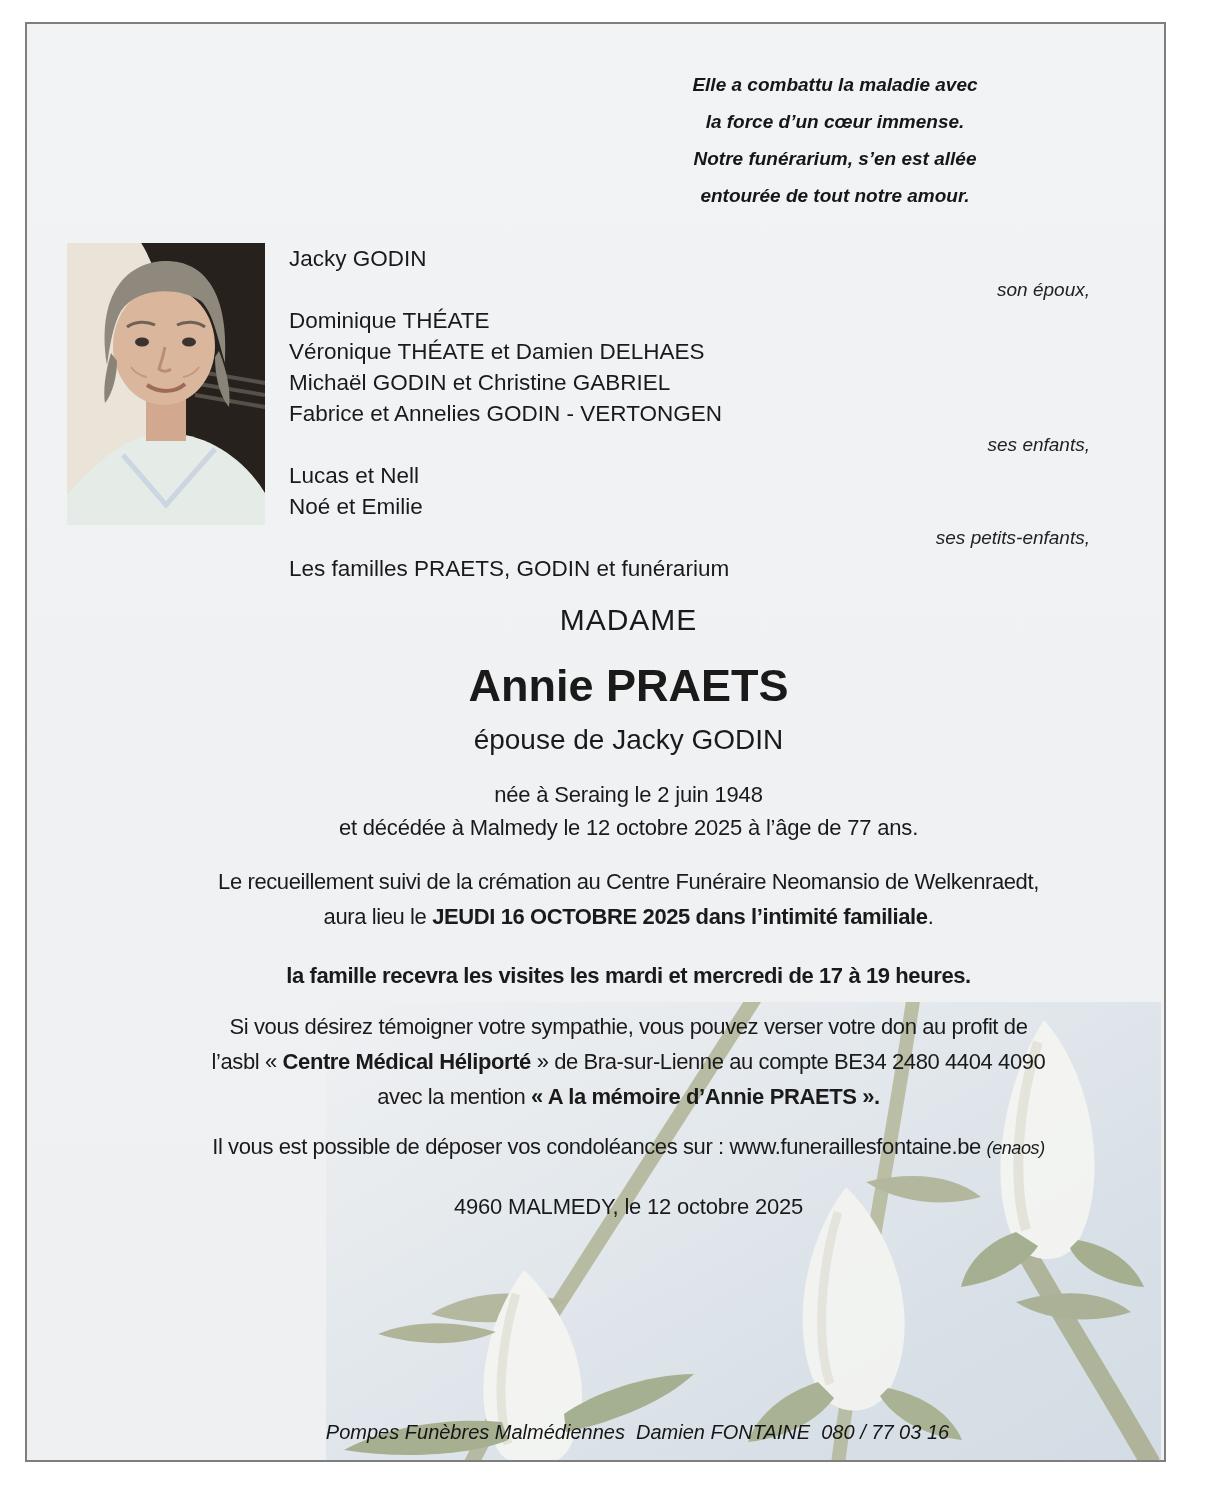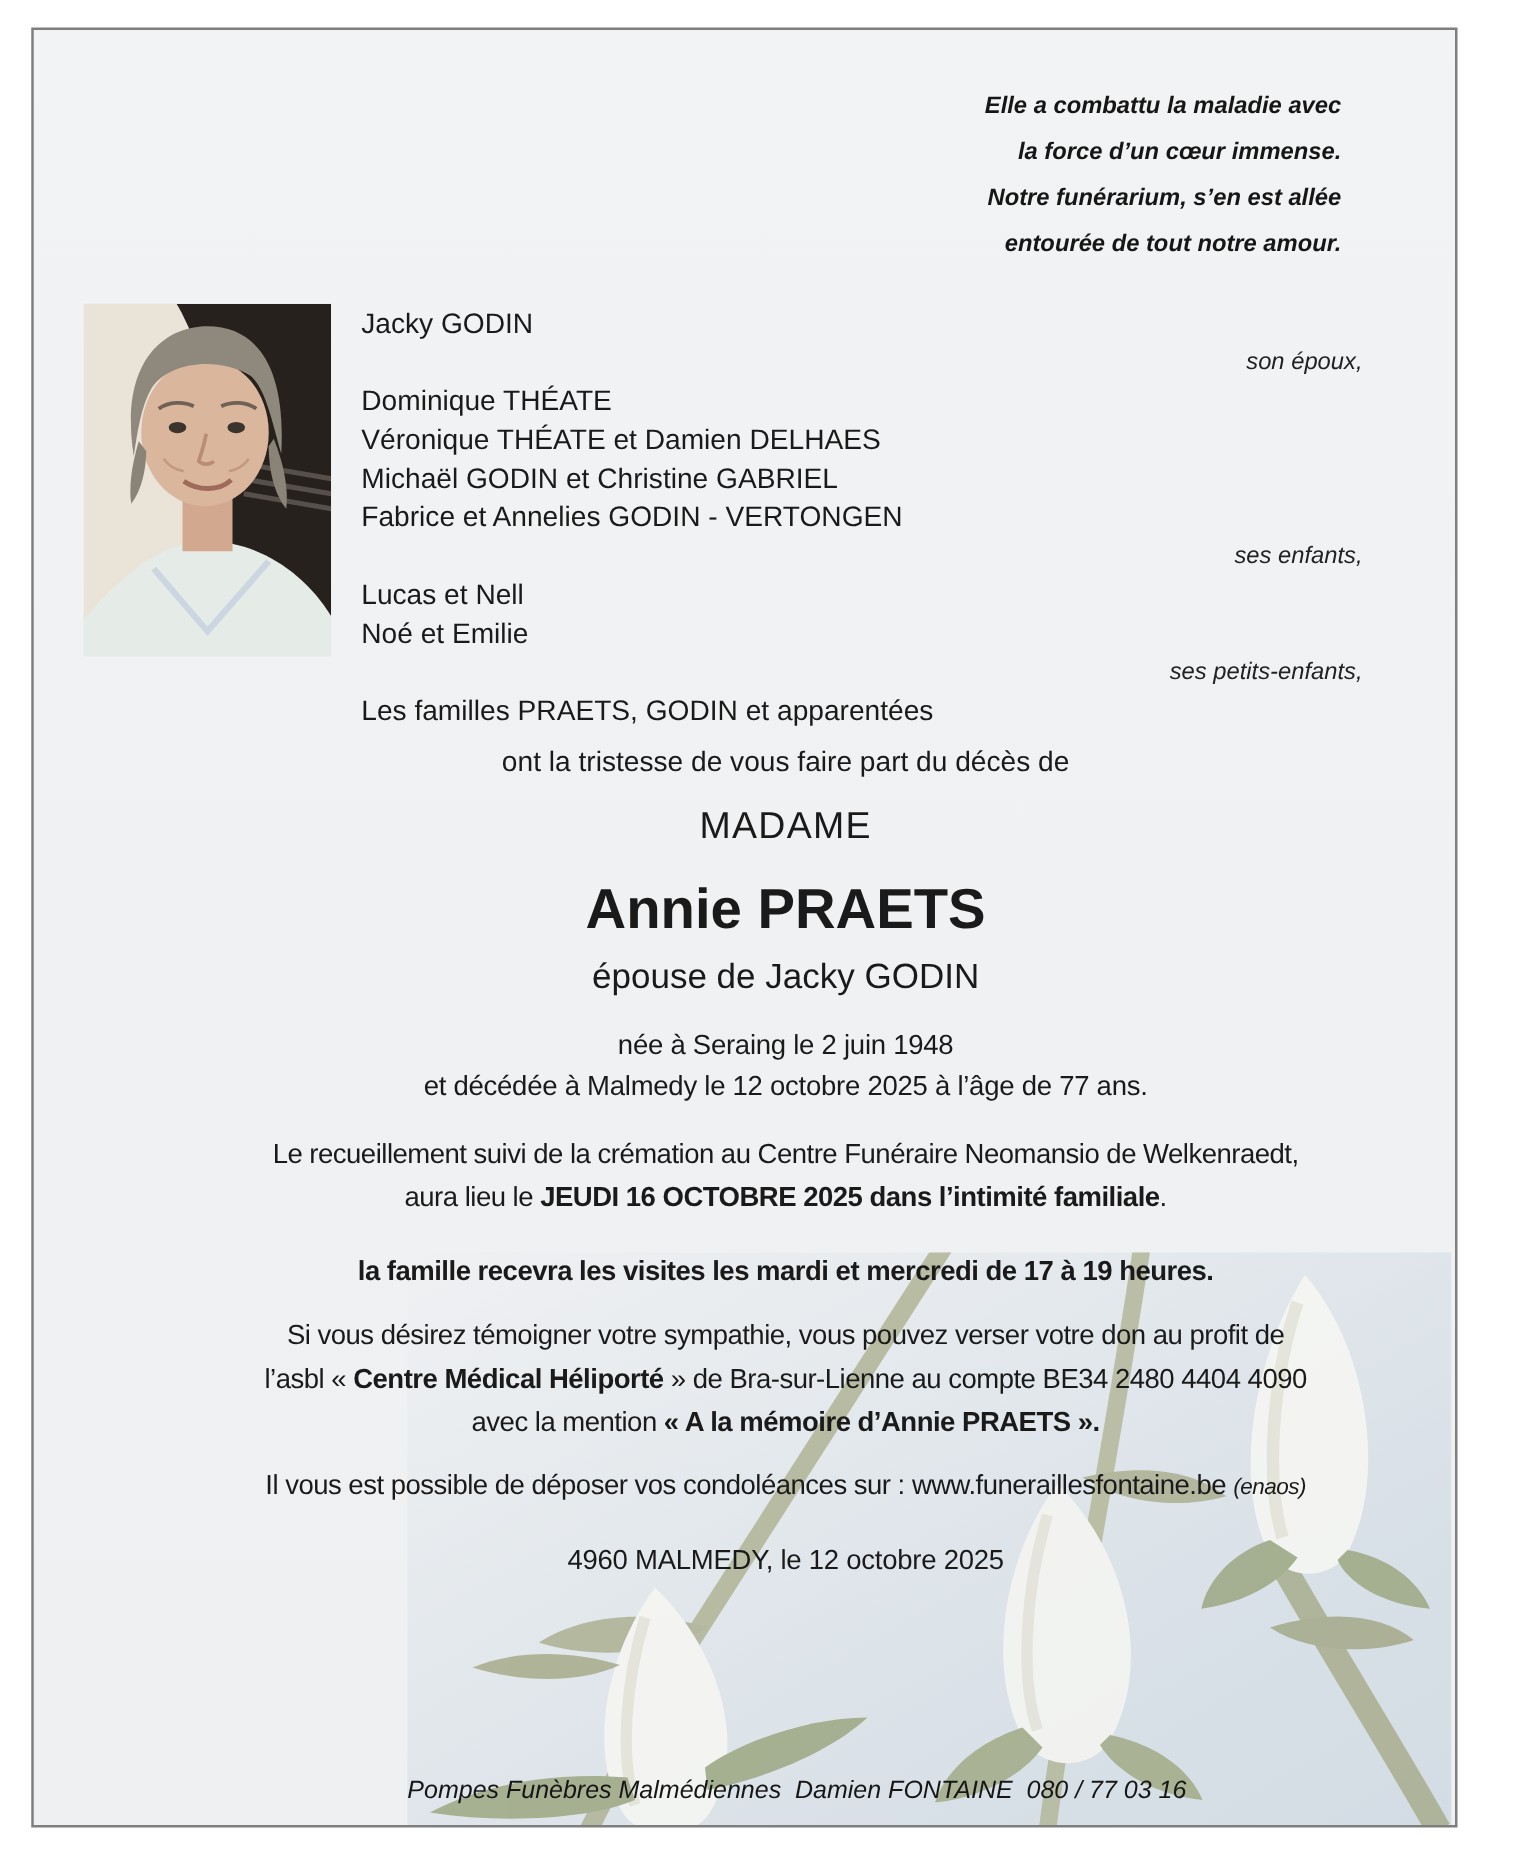--- a/index.html
+++ b/index.html
@@ -16,22 +16,22 @@
   
   .roses{
     position:absolute;right:3px;bottom:0;width:835px;height:458px;z-index:0;
     background:linear-gradient(150deg,rgba(224,230,234,0) 0%,rgba(221,228,233,0.55) 32%,rgba(216,224,231,0.9) 65%,rgba(211,220,228,1) 100%);
   }
   .roses svg{position:absolute;inset:0;}
   
   .portrait{position:absolute;left:40px;top:219px;width:198px;height:282px;z-index:2;overflow:hidden;}
   
   .quote{
-    position:absolute;top:42px;left:526px;width:520px;z-index:3;
-    font-style:italic;font-weight:600;font-size:19px;line-height:37px;text-align:right;
+    position:absolute;top:42px;left:548px;width:520px;z-index:3;
+    font-style:italic;font-weight:600;font-size:19px;line-height:37px;text-align:center;
     color:#161616;
   }
   
   .content{position:relative;z-index:3;padding-top:219px;}
   .names{margin-left:262px;margin-right:74px;font-size:22.5px;}
   .name-row{line-height:31px;height:31px;white-space:nowrap;}
   .relation-row{line-height:31px;height:31px;text-align:right;font-style:italic;font-size:19px;color:#222;}
   .center-col{text-align:center;margin-left:66px;margin-top:10px;}
   .announce{font-size:22.5px;line-height:31px;}
   .madame{font-size:30px;line-height:44px;margin-top:14px;letter-spacing:1px;font-weight:400;}
@@ -127,25 +127,24 @@
       <div class="name-row">Jacky GODIN</div>
       <div class="relation-row">son époux,</div>
       <div class="name-row">Dominique THÉATE</div>
       <div class="name-row">Véronique THÉATE et Damien DELHAES</div>
       <div class="name-row">Michaël GODIN et Christine GABRIEL</div>
       <div class="name-row">Fabrice et Annelies GODIN - VERTONGEN</div>
       <div class="relation-row">ses enfants,</div>
       <div class="name-row">Lucas et Nell</div>
       <div class="name-row">Noé et Emilie</div>
       <div class="relation-row">ses petits-enfants,</div>
-      <div class="name-row">Les familles PRAETS, GODIN et apparentées</div>
+      <div class="name-row">Les familles PRAETS, GODIN et funérarium</div>
     </section>
 
     <section class="center-col">
-      <div class="announce">ont la tristesse de vous faire part du décès de</div>
       <div class="madame">MADAME</div>
       <div class="deceased">Annie PRAETS</div>
       <div class="spouse">épouse de Jacky GODIN</div>
 
       <div class="life">
         <div>née à Seraing le 2 juin 1948</div>
         <div>et décédée à Malmedy le 12 octobre 2025 à l’âge de 77 ans.</div>
       </div>
 
       <div class="para p-ceremony">

